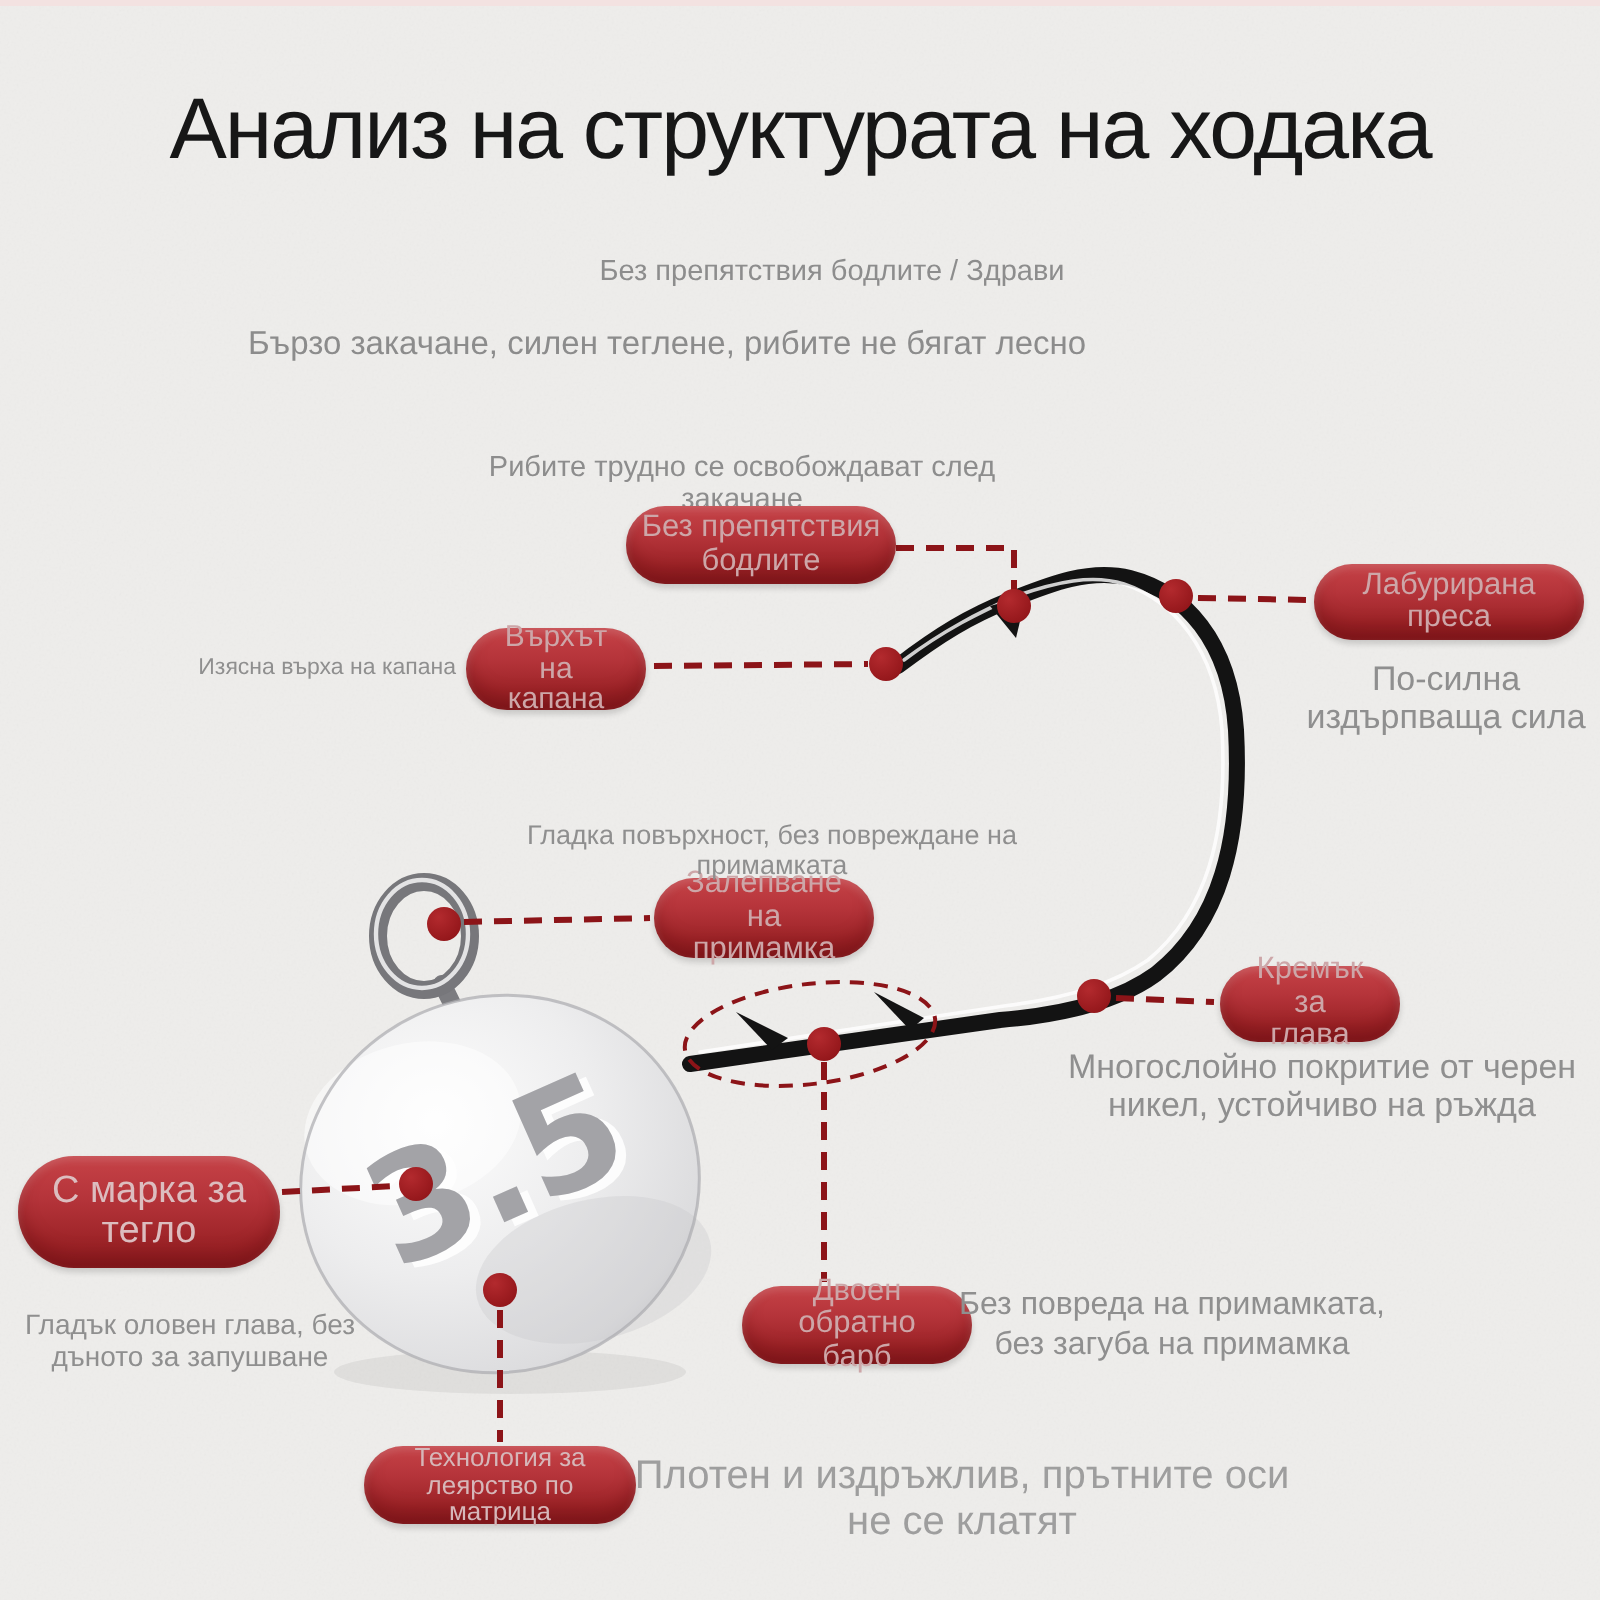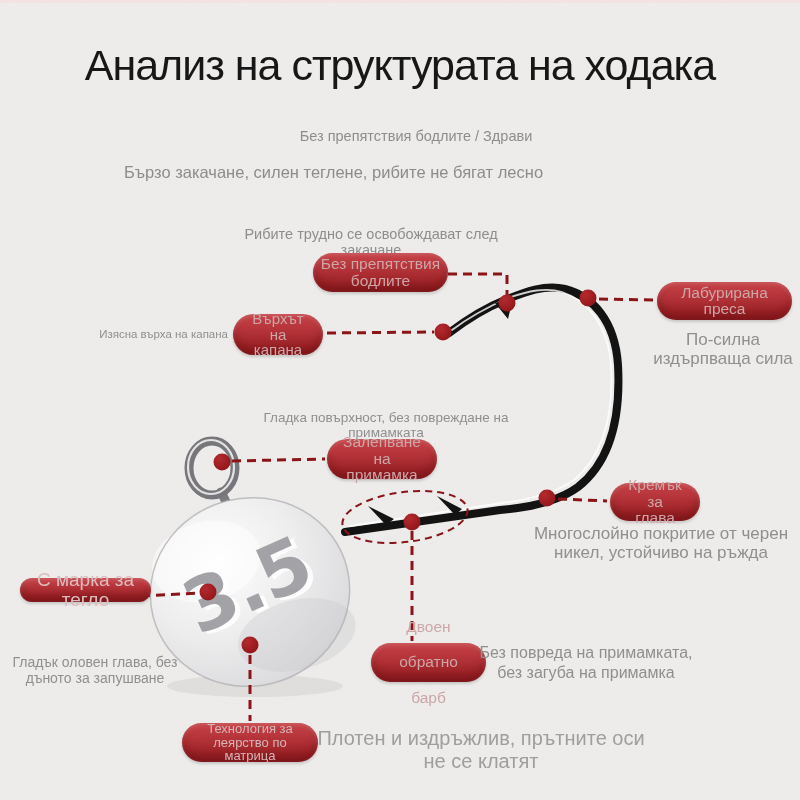--- a/index.html
+++ b/index.html
@@ -154,26 +154,26 @@
     <div class="ln">на</div>
     <div class="ln">примамка</div>
   </div>
 
   <div class="pill" style="left:610px;top:483px;width:90px;height:38px;">
     <div class="ln">Кремък</div>
     <div class="ln">за</div>
     <div class="ln">глава</div>
   </div>
 
-  <div class="pill" style="left:20px;top:578px;width:131px;height:24px;font-size:19px;color:#dcbdbf;">
+  <div class="pill" style="left:9px;top:578px;width:131px;height:56px;font-size:19px;color:#dcbdbf;">
     <div class="ln">С марка за</div>
     <div class="ln">тегло</div>
   </div>
 
-  <div class="pill" style="left:371px;top:643px;width:115px;height:39px;gap:19px;">
+  <div class="pill" style="left:371px;top:643px;width:115px;height:39px;">
     <div class="ln">Двоен</div>
     <div class="ln">обратно</div>
     <div class="ln">барб</div>
   </div>
 
   <div class="pill" style="left:182px;top:723px;width:136px;height:39px;font-size:13px;color:#d6b7b9;">
     <div class="ln">Технология за</div>
     <div class="ln">леярство по</div>
     <div class="ln">матрица</div>
   </div>

